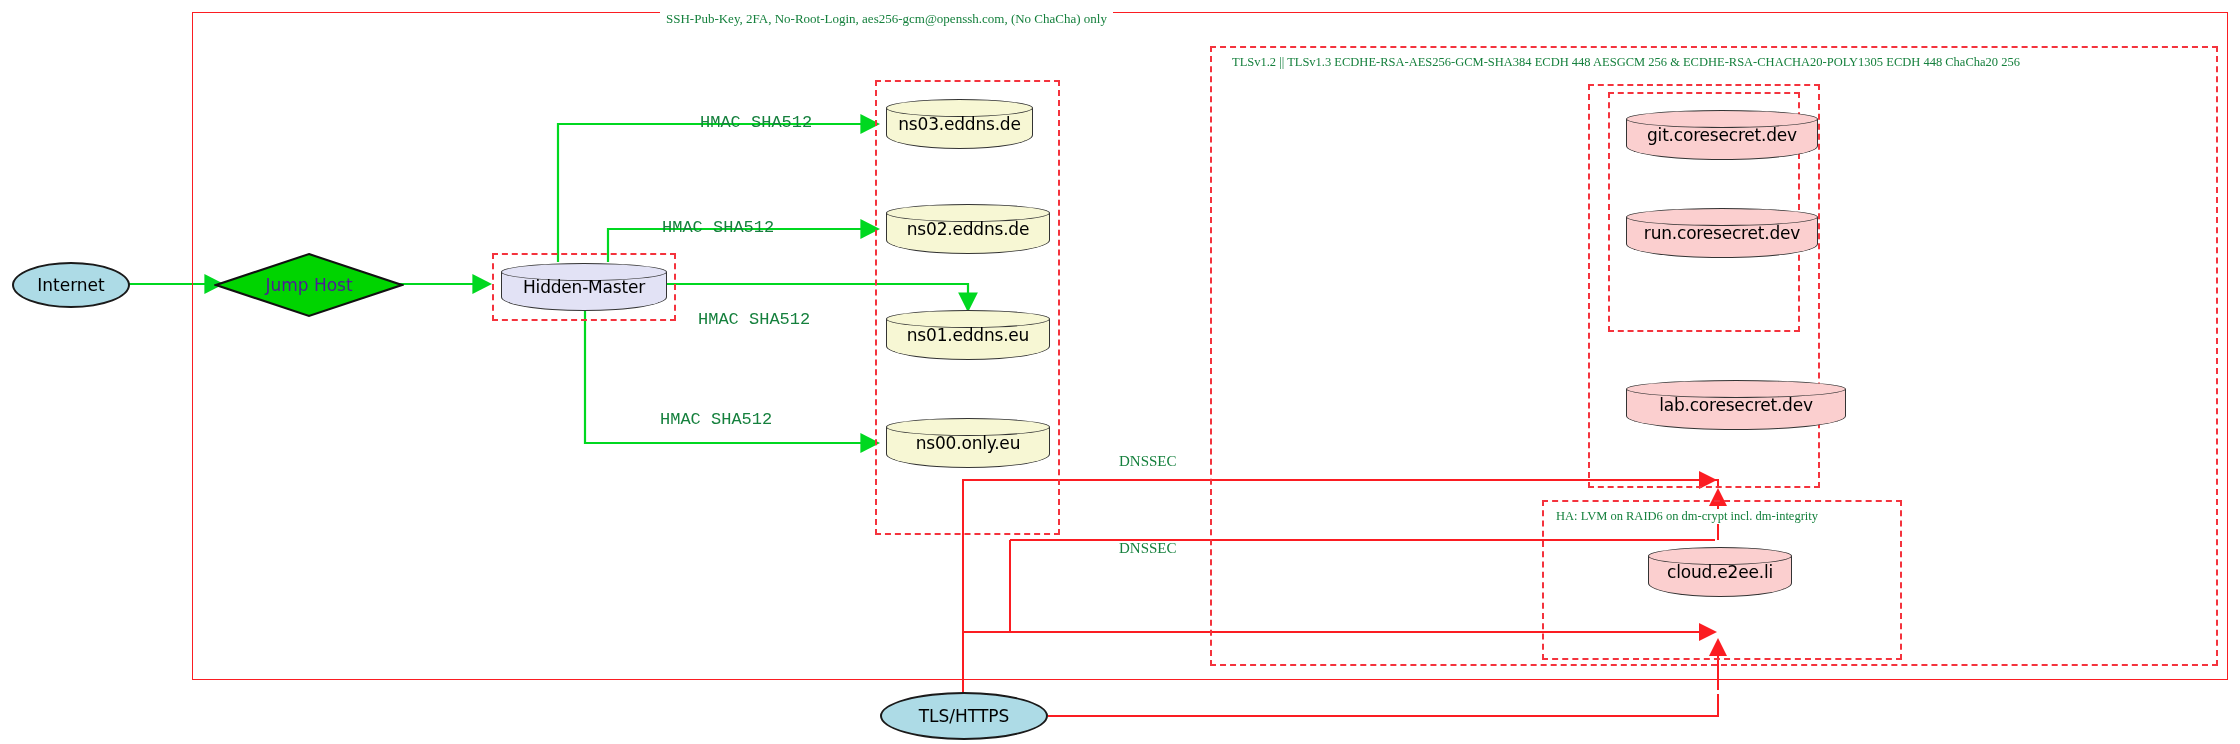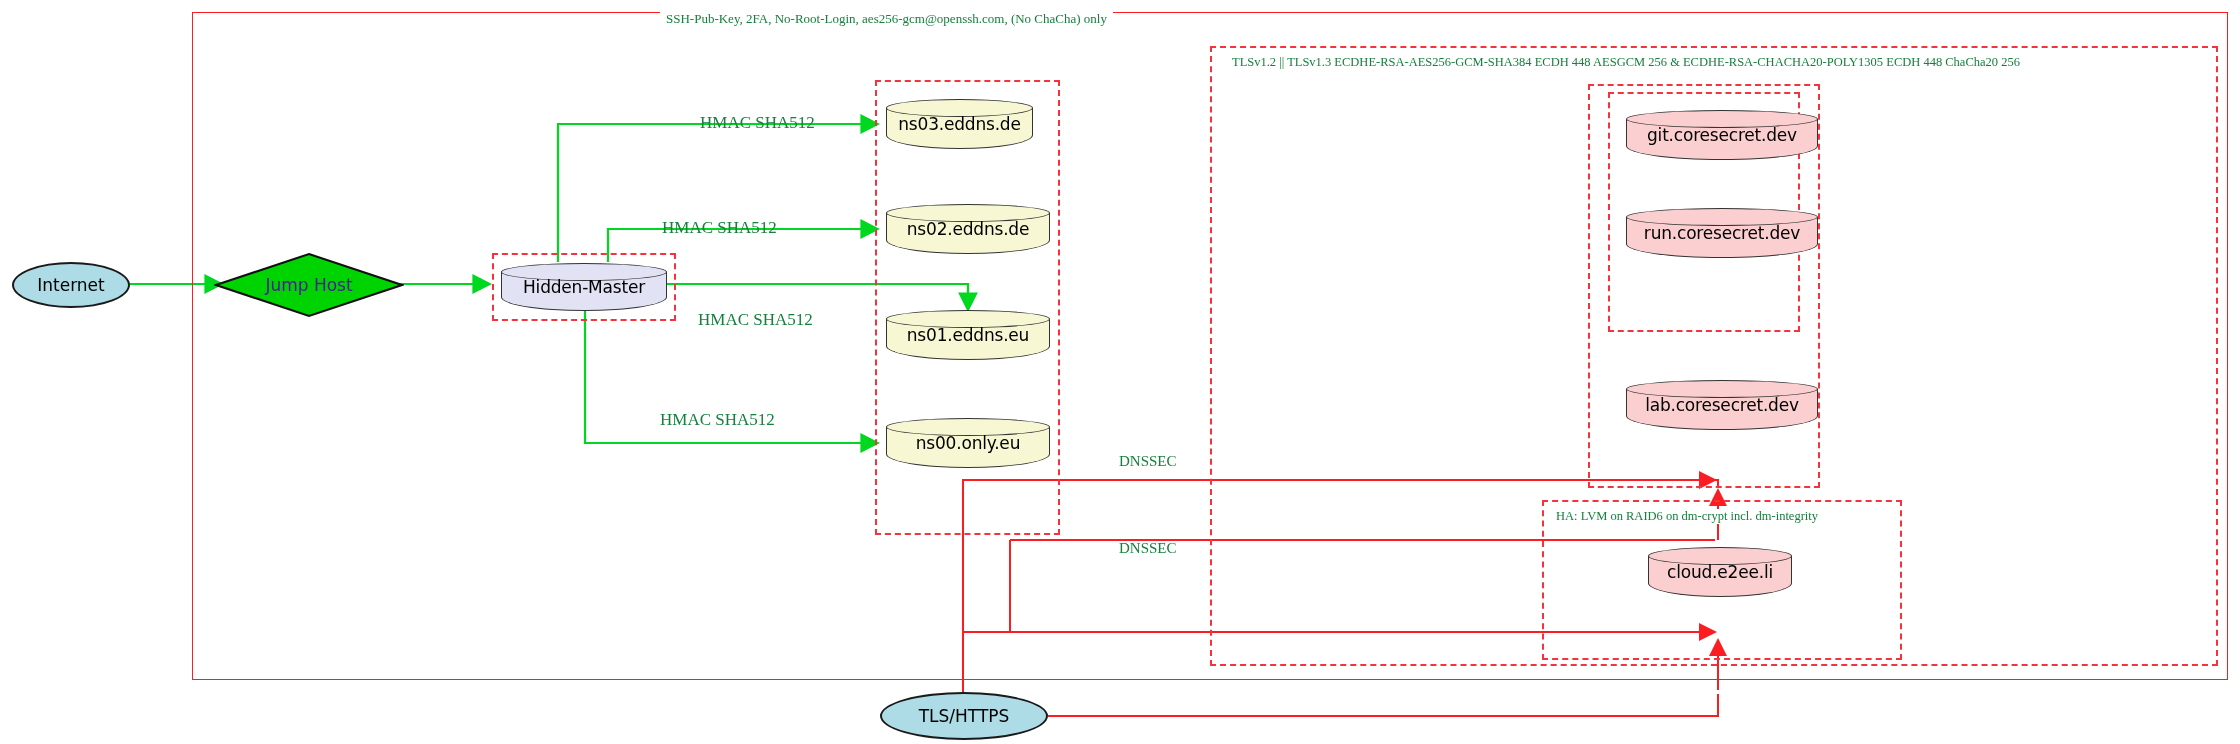--- a/index.html
+++ b/index.html
@@ -21,21 +21,21 @@
            font-size:17px;color:#000;box-sizing:border-box;}
   
   .diamond-wrap{position:absolute;}
   .diamond-lbl{position:absolute;left:0;right:0;top:0;bottom:0;display:flex;align-items:center;justify-content:center;
                font-family:"DejaVu Sans",sans-serif;font-size:17px;color:#4c1d95;z-index:3;text-align:right;}
   
   .dbox{position:absolute;border:2px dashed #f4333d;box-sizing:border-box;background:transparent;}
   .sbox{position:absolute;border:1.6px solid #fb1d22;box-sizing:border-box;background:transparent;}
   
   .elabel{position:absolute;font-family:"Liberation Serif",serif;color:#15803d;white-space:nowrap;}
-  .hmac{font-size:17px;}
+  .hmac{font-size:17px;font-family:Liberation Mono, monospace;}
   .dnssec{font-size:15px;margin-left:35px;}
   .clabel{font-size:12.5px;}
   .clabel-big{font-size:13px;}
 </style>
 </head>
 <body>
 
 <div id="stage">
 
   <svg id="wires" viewBox="0 0 2240 744">
@@ -138,21 +138,21 @@
     <div class="top"></div>
     <div class="lbl">git.coresecret.dev</div>
   </div>
 
   <div class="cyl cyl-pink" style="left:1626px;top:208px;width:192px;height:50px;">
     <div class="body"></div>
     <div class="top"></div>
     <div class="lbl">run.coresecret.dev</div>
   </div>
 
-  <div class="cyl cyl-pink" style="left:1626px;top:380px;width:192px;height:50px;">
+  <div class="cyl cyl-pink" style="left:1626px;top:380px;width:220px;height:50px;">
     <div class="body"></div>
     <div class="top"></div>
     <div class="lbl">lab.coresecret.dev</div>
   </div>
 
   <div class="cyl cyl-pink" style="left:1648px;top:547px;width:144px;height:50px;">
     <div class="body"></div>
     <div class="top"></div>
     <div class="lbl">cloud.e2ee.li</div>
   </div>

